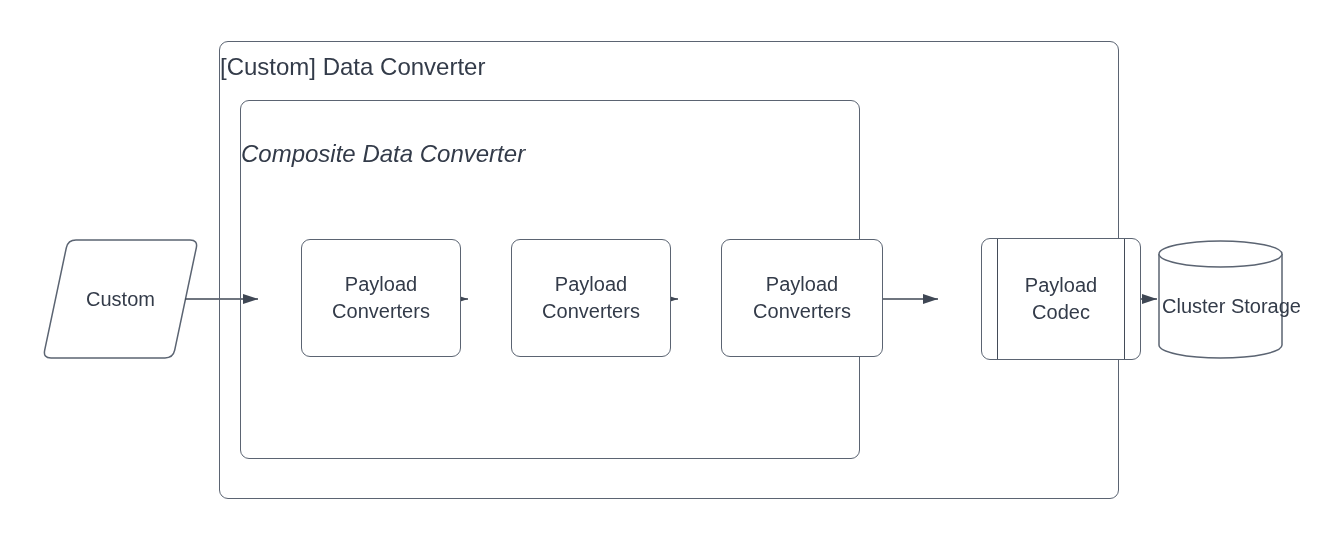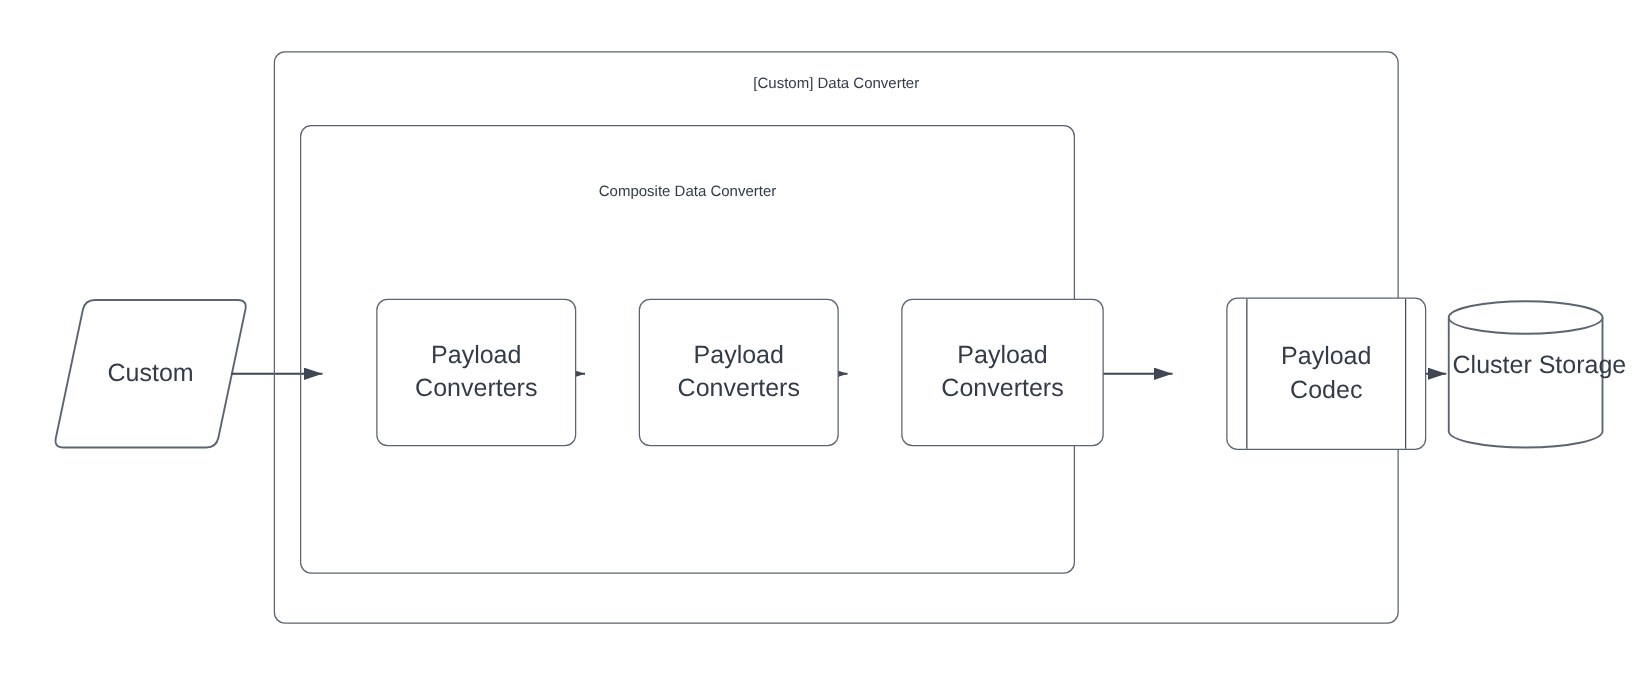--- a/index.html
+++ b/index.html
@@ -16,23 +16,23 @@
   .group {
     position: absolute;
     border: 1.5px solid #5b6472;
     border-radius: 9px;
     box-sizing: border-box;
     z-index: 2;
     background: transparent;
   }
   #group-outer { left: 219px; top: 41px; width: 900px; height: 458px; }
   #group-inner { left: 240px; top: 100px; width: 620px; height: 359px; }
-  .group-label { text-align: center; font-size: 12px; line-height: 27px; }
+  .group-label { text-align: left; font-size: 24px; line-height: 27px; }
   #group-outer > .group-label { padding-top: 11px; }
-  #group-inner > .group-label { padding-top: 39px; }
+  #group-inner > .group-label { padding-top: 39px; font-style: italic; }
   .node {
     position: absolute;
     border: 1.5px solid #5b6472;
     border-radius: 9px;
     box-sizing: border-box;
     background: #ffffff;
     display: flex;
     align-items: center;
     justify-content: center;
     text-align: center;
@@ -58,21 +58,21 @@
     position: absolute;
     display: flex;
     align-items: center;
     justify-content: center;
     text-align: center;
     font-size: 20px;
     line-height: 27px;
     z-index: 4;
   }
   #label-input { left: 43px; top: 240px; width: 155px; height: 118px; }
-  #label-storage { left: 1159px; top: 248px; width: 145px; height: 88px; }
+  #label-storage { left: 1159px; top: 262px; width: 145px; height: 88px; }
 </style>
 </head>
 <body>
 
 <div class="canvas">
 
   <svg class="svg-layer" width="1320" height="540" viewBox="0 0 1320 540">
     <defs>
       <marker id="arrowhead" markerUnits="userSpaceOnUse" markerWidth="16" markerHeight="12" refX="15" refY="5" orient="auto">
         <path d="M0,0 L15,5 L0,10 Z" fill="#3f4754"></path>

